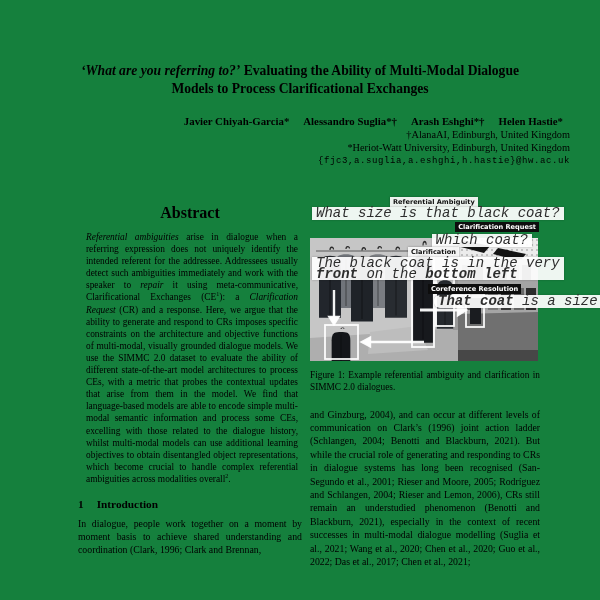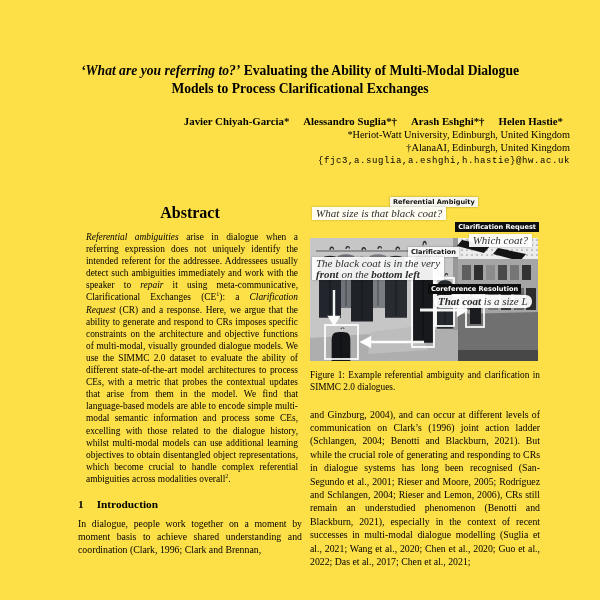--- a/index.html
+++ b/index.html
@@ -1,16 +1,16 @@
 <!DOCTYPE html>
 <html><head>
 <meta charset="utf-8">
 <style>
   html,body{margin:0;padding:0;background:#ffffff;}
-  .page{position:relative;width:600px;height:600px;background:#fde047;overflow:hidden;
+  .page{position:relative;width:600px;height:600px;background:#15803d;overflow:hidden;
         font-family:"Liberation Serif","DejaVu Serif",serif;color:#000;}
   .it{font-style:italic;}
   .bd{font-weight:bold;}
   sup{font-size:65%;line-height:0;}
 
   
   .title-block{position:absolute;top:62px;left:60px;width:480px;text-align:center;
                font-weight:bold;font-size:13.6px;line-height:18px;}
   .title-quote{font-style:italic;}
   .author-block{position:absolute;top:114px;left:30px;width:540px;text-align:right;}
@@ -30,39 +30,39 @@
   .sec-num{margin-right:13px;}
   .body-par{font-size:9.8px;line-height:12.8px;text-align:justify;margin:0;}
 
   
   .fig-area{position:relative;height:166px;}
   .photo{position:absolute;top:42px;left:0;width:228px;height:123px;background:#c6c6c6;}
   .fig-chip{position:absolute;font-family:"DejaVu Sans",sans-serif;font-weight:bold;
             font-size:6.6px;line-height:8px;padding:1px 3px;white-space:nowrap;z-index:3;}
   .chip-light{background:rgba(248,248,248,0.95);color:#111;box-shadow:0 0 2px rgba(0,0,0,0.35);margin-left:10px;}
   .chip-dark{background:#0d0d0d;color:#fff;}
-  .fig-bubble{position:absolute;font-family:Liberation Serif, serif;font-style:italic;
-              font-size:11px;line-height:10.5px;color:#2d2d2d;background:rgba(255,255,255,0.93);
+  .fig-bubble{position:absolute;font-family:Liberation Mono, monospace;font-style:italic;
+              font-size:14px;line-height:10.5px;color:#2d2d2d;background:rgba(255,255,255,0.93);
               padding:1px 4px;white-space:nowrap;z-index:3;box-shadow:0 0 2px rgba(0,0,0,0.25);}
   .caption{font-size:9.3px;line-height:11.8px;text-align:justify;margin:8px 0 0 0;}
   .rc-body{margin-top:14px;}
 </style>
 </head>
 <body>
 
 <div class="page">
 
   <div class="title-block"><span class="title-quote">‘What are you referring to?’</span><span> Evaluating the Ability of Multi-Modal Dialogue Models to Process Clarificational Exchanges</span></div>
 
   <div class="author-block">
     <div class="authors-line">
       <span>Javier Chiyah-Garcia*</span><span>Alessandro Suglia*†</span><span>Arash Eshghi*†</span><span>Helen Hastie*</span>
     </div>
+    <div class="affil">†AlanaAI, Edinburgh, United Kingdom</div>
     <div class="affil">*Heriot-Watt University, Edinburgh, United Kingdom</div>
-    <div class="affil">†AlanaAI, Edinburgh, United Kingdom</div>
     <div class="email">{fjc3,a.suglia,a.eshghi,h.hastie}@hw.ac.uk</div>
   </div>
 
   <div class="col-left">
     <div class="abs-heading">Abstract</div>
     <p class="abs-body"><span class="it">Referential ambiguities</span><span> arise in dialogue when a referring expression does not uniquely identify the intended referent for the addressee. Addressees usually detect such ambiguities immediately and work with the speaker to </span><span class="it">repair</span><span> it using meta-communicative, Clarificational Exchanges (CE</span><sup>1</sup><span>): a </span><span class="it">Clarification Request</span><span> (CR) and a response. Here, we argue that the ability to generate and respond to CRs imposes specific constraints on the architecture and objective functions of multi-modal, visually grounded dialogue models. We use the SIMMC 2.0 dataset to evaluate the ability of different state-of-the-art model architectures to process CEs, with a metric that probes the contextual updates that arise from them in the model. We find that language-based models are able to encode simple multi-modal semantic information and process some CEs, excelling with those related to the dialogue history, whilst multi-modal models can use additional learning objectives to obtain disentangled object representations, which become crucial to handle complex referential ambiguities across modalities overall</span><sup>2</sup><span>.</span></p>
     <div class="sec-heading"><span class="sec-num">1</span><span>Introduction</span></div>
     <p class="body-par">In dialogue, people work together on a moment by moment basis to achieve shared understanding and coordination (Clark, 1996; Clark and Brennan,</p>
   </div>
 

